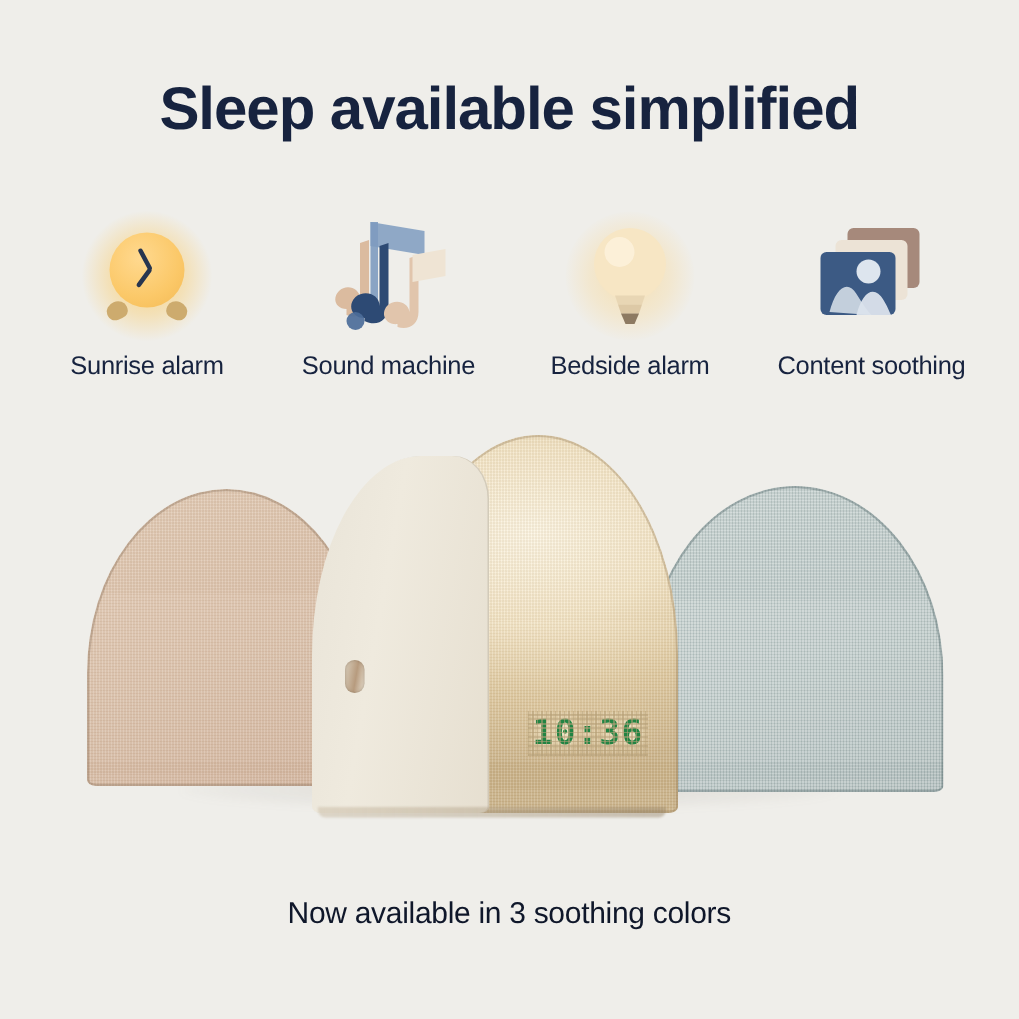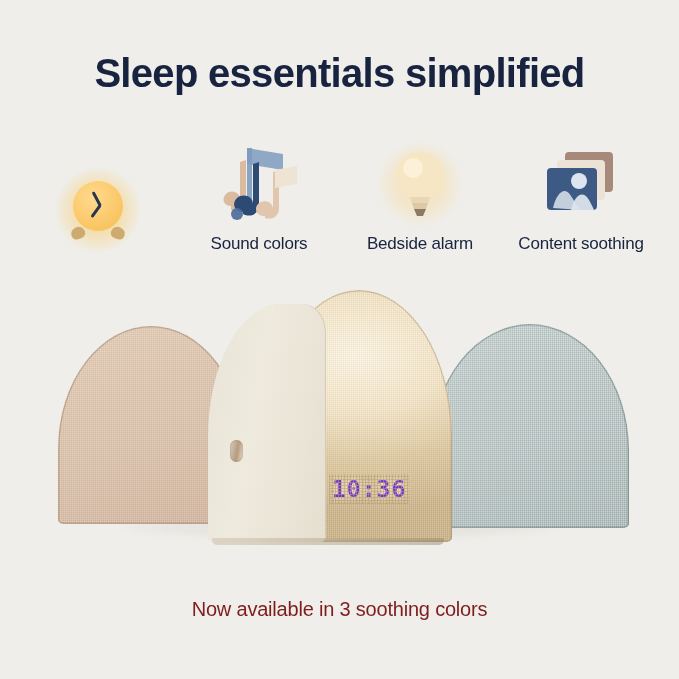--- a/index.html
+++ b/index.html
@@ -221,27 +221,27 @@
     width: 232px;
     height: 7px;
     background: linear-gradient(90deg, rgba(205,192,170,0.55), rgba(150,132,104,0.45));
     border-radius: 0 0 5px 5px;
     filter: blur(0.6px);
   }
 
   
   .clock-display {
     position: absolute;
-    left: 124px;
+    left: 147px;
     top: 186px;
     font-family: "DejaVu Sans Mono", monospace;
     font-size: 23px;
     font-weight: 700;
     letter-spacing: 1px;
-    color: #6d28d9;
+    color: #15803d;
     text-shadow: 0 0 6px rgba(255,250,230,0.95), 0 0 12px rgba(255,238,190,0.7);
     opacity: 0.93;
   }
   .clock-display::after {
     content: "";
     position: absolute;
     inset: -2px -3px;
     background-image:
       repeating-linear-gradient(0deg, rgba(180,158,118,0.55) 0 1px, rgba(0,0,0,0) 1px 3px),
       repeating-linear-gradient(90deg, rgba(180,158,118,0.55) 0 1px, rgba(0,0,0,0) 1px 3px);
@@ -249,59 +249,60 @@
   }
 
   
   .caption {
     position: absolute;
     top: 598px;
     left: 0;
     width: 679px;
     text-align: center;
     font-size: 20px;
-    color: #7f1d1d;
+    color: #0f172a;
     letter-spacing: -0.2px;
   }
 </style>
 </head>
 <body>
 
 <div class="stage">
 
-  <div class="headline">Sleep essentials simplified</div>
+  <div class="headline">Sleep available simplified</div>
 
   <div class="features">
 
     <div class="feature">
       <div class="feature-icon">
         <div class="glow alarm-glow"></div>
         <div class="alarm-foot l"></div>
         <div class="alarm-foot r"></div>
         <div class="alarm-body"></div>
         <div class="alarm-hand hour"></div>
         <div class="alarm-hand min"></div>
       </div>
+      <div class="feature-label">Sunrise alarm</div>
     </div>
 
     <div class="feature">
       <div class="feature-icon">
         <svg class="notes" viewBox="0 0 92 88" xmlns="http://www.w3.org/2000/svg">
           <g>
             <path d="M18 66 C11 66 8 59 13 54 C18 49 27 52 27 59 L27 22 L33 20 L33 60 C33 69 25 73 18 70 Z" fill="#d9b79b" opacity="0.95"></path>
             <rect x="34" y="8" width="5" height="54" fill="#7e9bc0" opacity="0.9"></rect>
             <path d="M34 8 L70 14 L70 30 L34 24 Z" fill="#7e9bc0" opacity="0.85"></path>
             <path d="M30 72 C22 72 18 64 24 58 C30 53 40 56 40 64 L40 24 L46 22 L46 64 C46 74 38 78 30 74 Z" fill="#2d4a74"></path>
             <circle cx="24" cy="74" r="6" fill="#4c6c99" opacity="0.92"></circle>
             <path d="M52 76 C45 77 40 70 45 64 C50 59 59 61 60 68 L60 32 L66 30 L66 68 C66 77 59 80 52 78 Z" fill="#e1c5ac"></path>
             <path d="M62 30 L84 26 L84 44 L62 48 Z" fill="#efe4d4"></path>
           </g>
         </svg>
       </div>
-      <div class="feature-label">Sound colors</div>
+      <div class="feature-label">Sound machine</div>
     </div>
 
     <div class="feature">
       <div class="feature-icon">
         <div class="glow bulb-glow"></div>
         <svg style="position:absolute;inset:0;" viewBox="0 0 92 88" xmlns="http://www.w3.org/2000/svg">
           <circle cx="46" cy="36" r="24" fill="#f7e6c4"></circle>
           <circle cx="39" cy="28" r="10" fill="#fdf3df" opacity="0.75"></circle>
           <path d="M36 57 L56 57 L54 63 L38 63 Z" fill="#e8d6b4"></path>
           <path d="M38 63 L54 63 L52 69 L40 69 Z" fill="#ddc9a6"></path>

